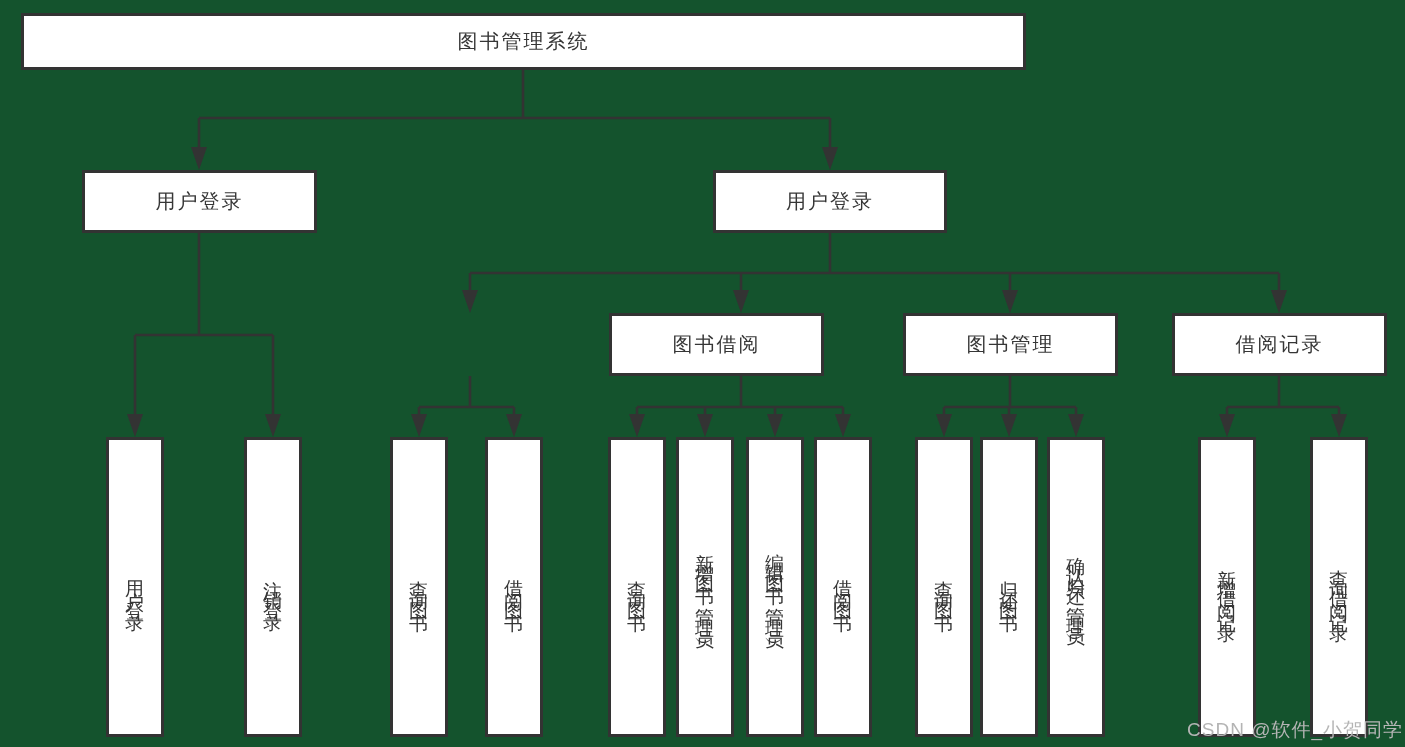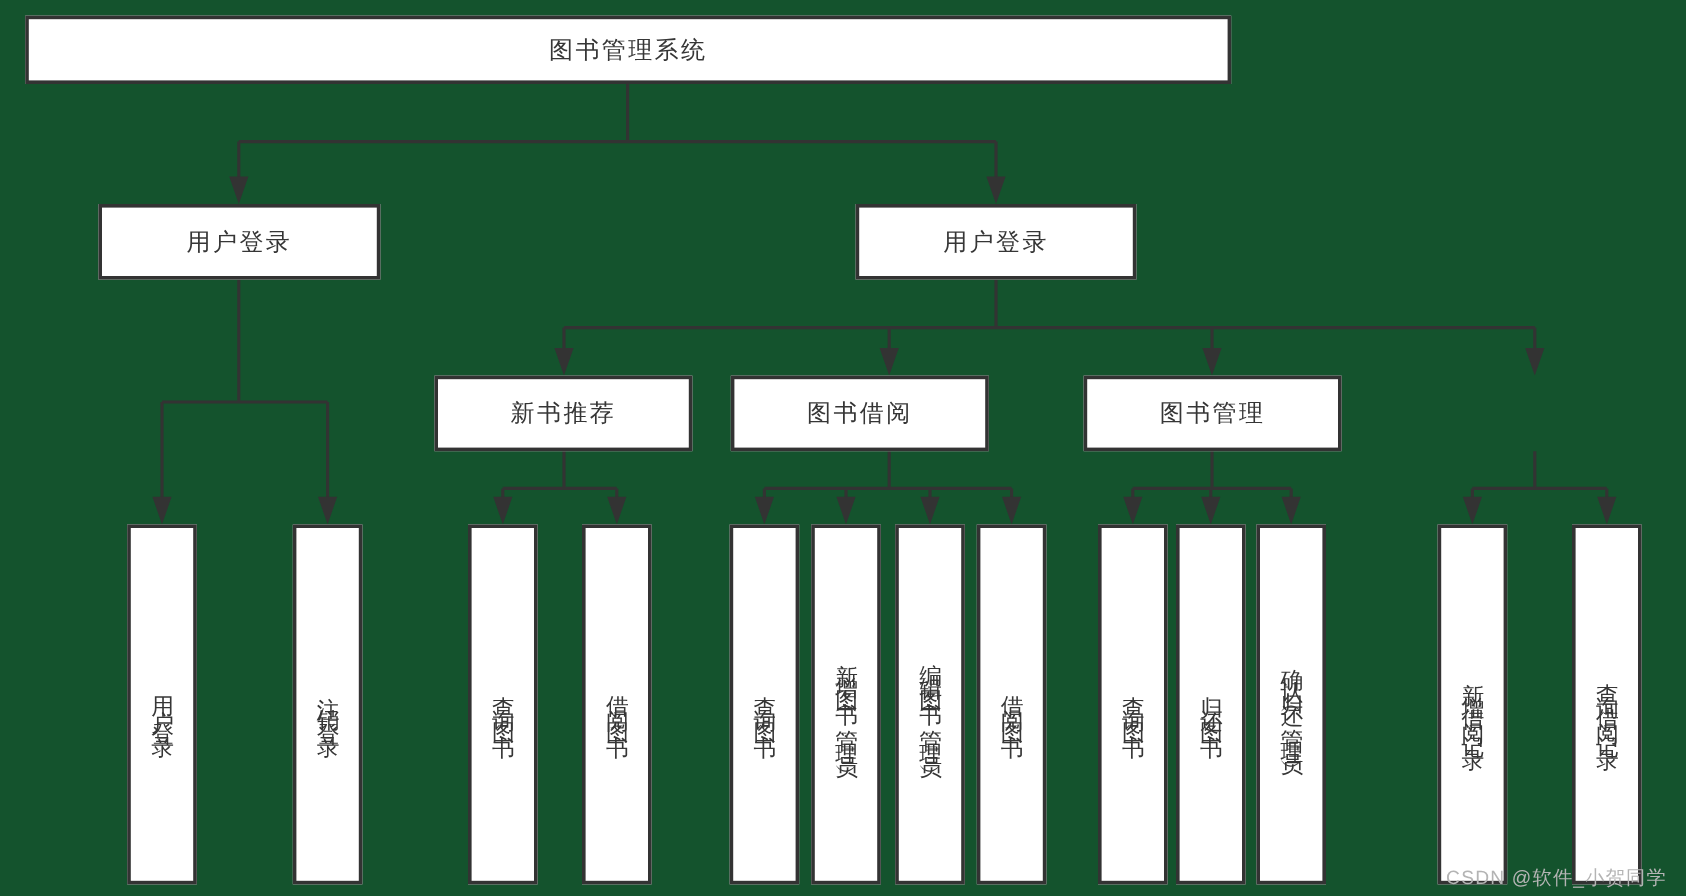--- a/index.html
+++ b/index.html
@@ -42,23 +42,23 @@
     writing-mode: vertical-rl;
     text-orientation: mixed;
     font-size: 19px;
     letter-spacing: 11px;
     line-height: 1;
     color: #363636;
     white-space: nowrap;
   }
   .watermark {
     position: absolute;
-    right: 16px;
+    right: 2px;
     bottom: 4px;
-    font-size: 16px;
+    font-size: 19px;
     letter-spacing: 1px;
     color: #b4b4b4;
     z-index: 5;
     white-space: nowrap;
   }
 </style>
 </head>
 <body>
 
 <div id="canvas">
@@ -90,28 +90,28 @@
     <span class="hlabel">图书管理系统</span>
   </div>
 
   <div class="box lvl2" style="left:82px">
     <span class="hlabel">用户登录</span>
   </div>
   <div class="box lvl2" style="left:713px; width:234px">
     <span class="hlabel">用户登录</span>
   </div>
 
-  <div class="box lvl3" style="left:362px">
-    <span class="hlabel">新书推荐</span>
-  </div>
   <div class="box lvl3" style="left:609px">
     <span class="hlabel">图书借阅</span>
   </div>
   <div class="box lvl3" style="left:903px">
     <span class="hlabel">图书管理</span>
+  </div>
+  <div class="box lvl3" style="left:1172px">
+    <span class="hlabel">借阅记录</span>
   </div>
 
   <div class="box leaf" style="left:106px">
     <span class="vtext">用户登录</span>
   </div>
   <div class="box leaf" style="left:244px">
     <span class="vtext">注销登录</span>
   </div>
   <div class="box leaf" style="left:390px">
     <span class="vtext">查询图书</span>

